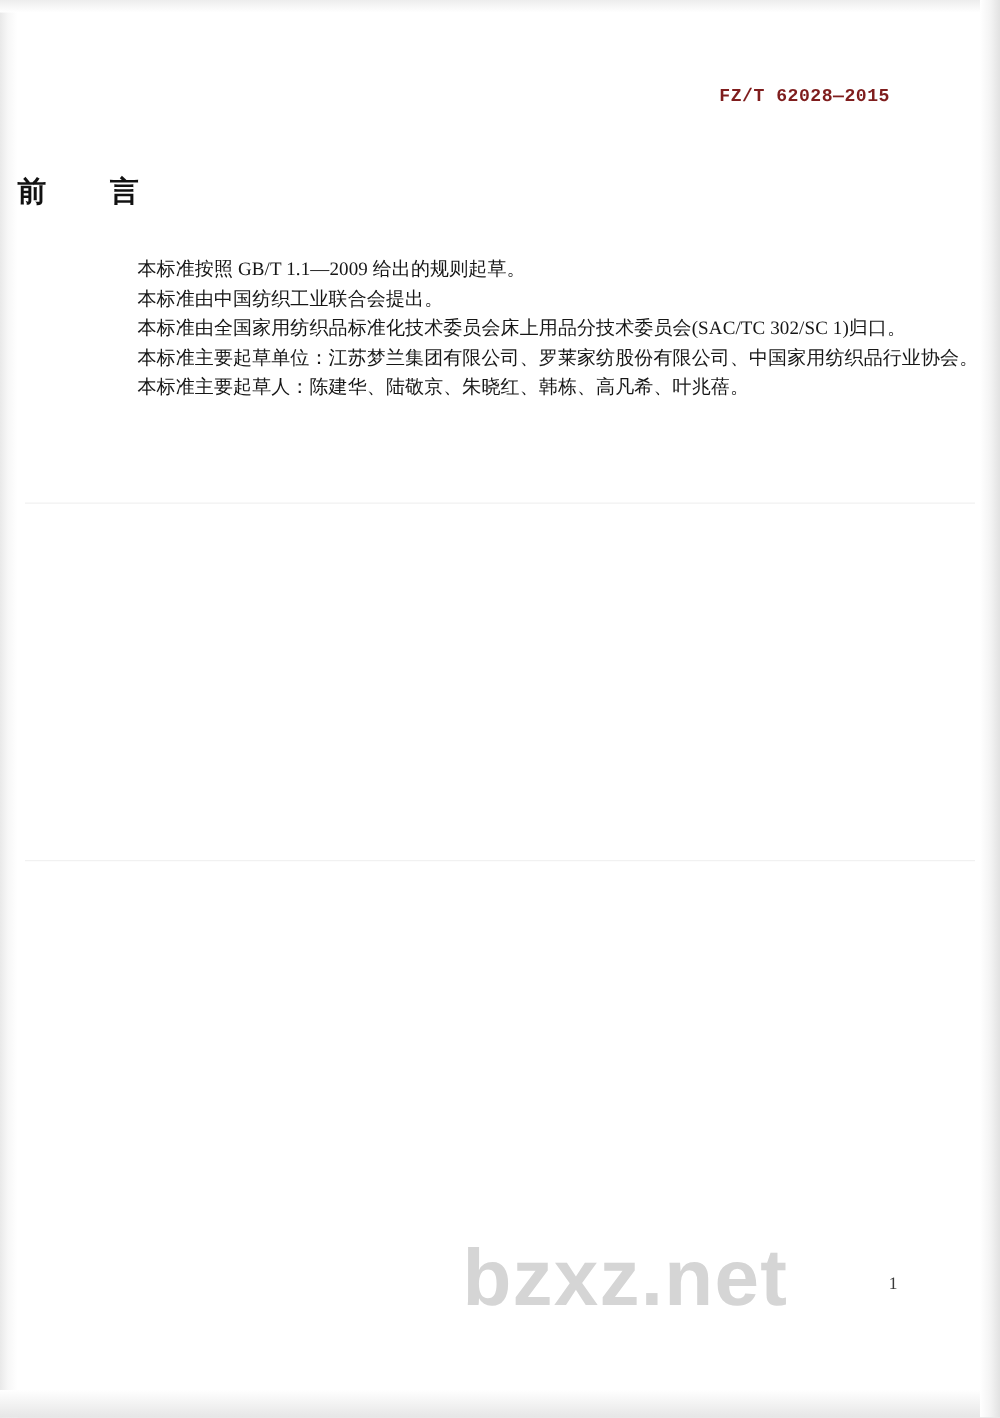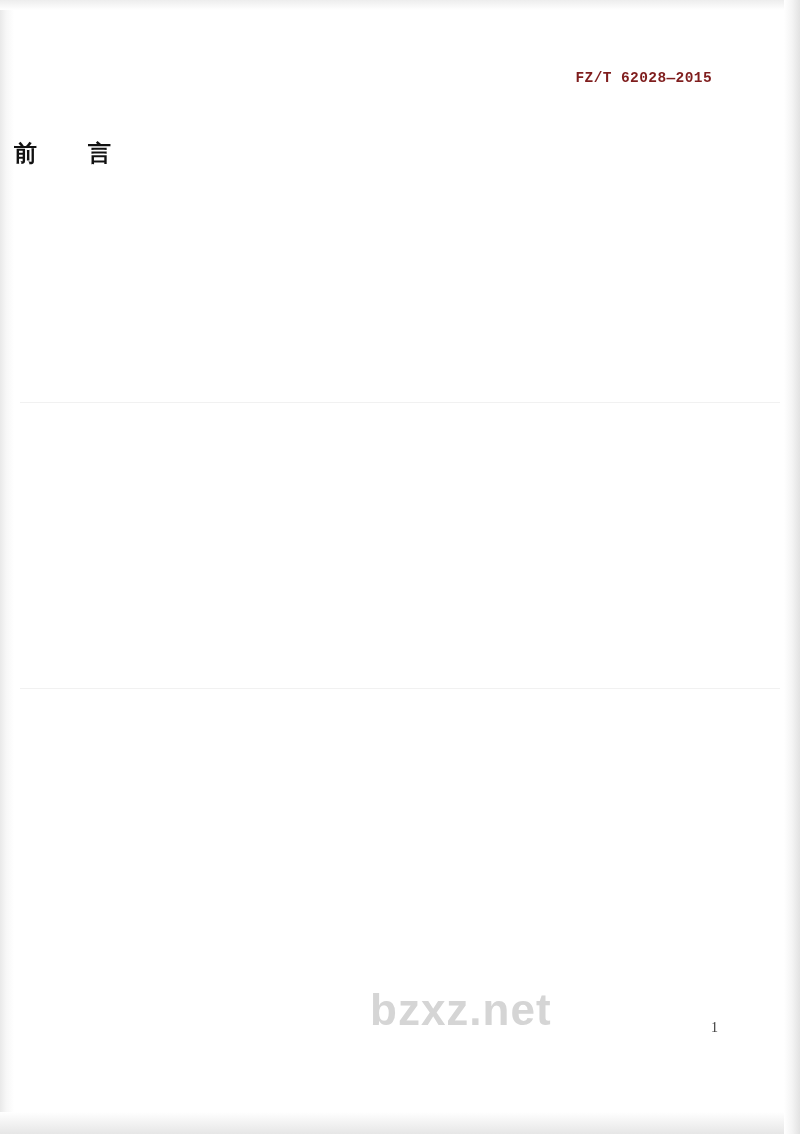--- a/index.html
+++ b/index.html
@@ -87,21 +87,21 @@
     color: #161616;
     letter-spacing: 0.1px;
     white-space: nowrap;
   }
 
   .watermark {
     position: absolute;
     left: 370px;
     top: 985px;
     font-family: "Liberation Sans", "DejaVu Sans", sans-serif;
-    font-size: 44px;
+    font-size: 64px;
     font-weight: bold;
     color: #d5d5d5;
     letter-spacing: 1px;
     user-select: none;
     text-align: center;
   }
 
   .page-number {
     position: absolute;
     right: 82px;
@@ -127,18 +127,25 @@
   <div class="top-edge"></div>
   <div class="bottom-edge"></div>
 
   <div class="faint-line" style="top:402px;"></div>
   <div class="faint-line" style="top:688px;"></div>
 
   <div class="header-code">FZ/T 62028—2015</div>
 
   <div class="doc-title">前　言</div>
 
+  <div class="body-block">
+    <p>本标准按照 GB/T 1.1—2009 给出的规则起草。</p>
+    <p>本标准由中国纺织工业联合会提出。</p>
+    <p>本标准由全国家用纺织品标准化技术委员会床上用品分技术委员会(SAC/TC 302/SC 1)归口。</p>
+    <p>本标准主要起草单位：江苏梦兰集团有限公司、罗莱家纺股份有限公司、中国家用纺织品行业协会。</p>
+    <p>本标准主要起草人：陈建华、陆敬京、朱晓红、韩栋、高凡希、叶兆蓓。</p>
+  </div>
 
   <div class="watermark">bzxz.net</div>
 
   <div class="page-number">1</div>
 
 </div>
 
 </body></html>

